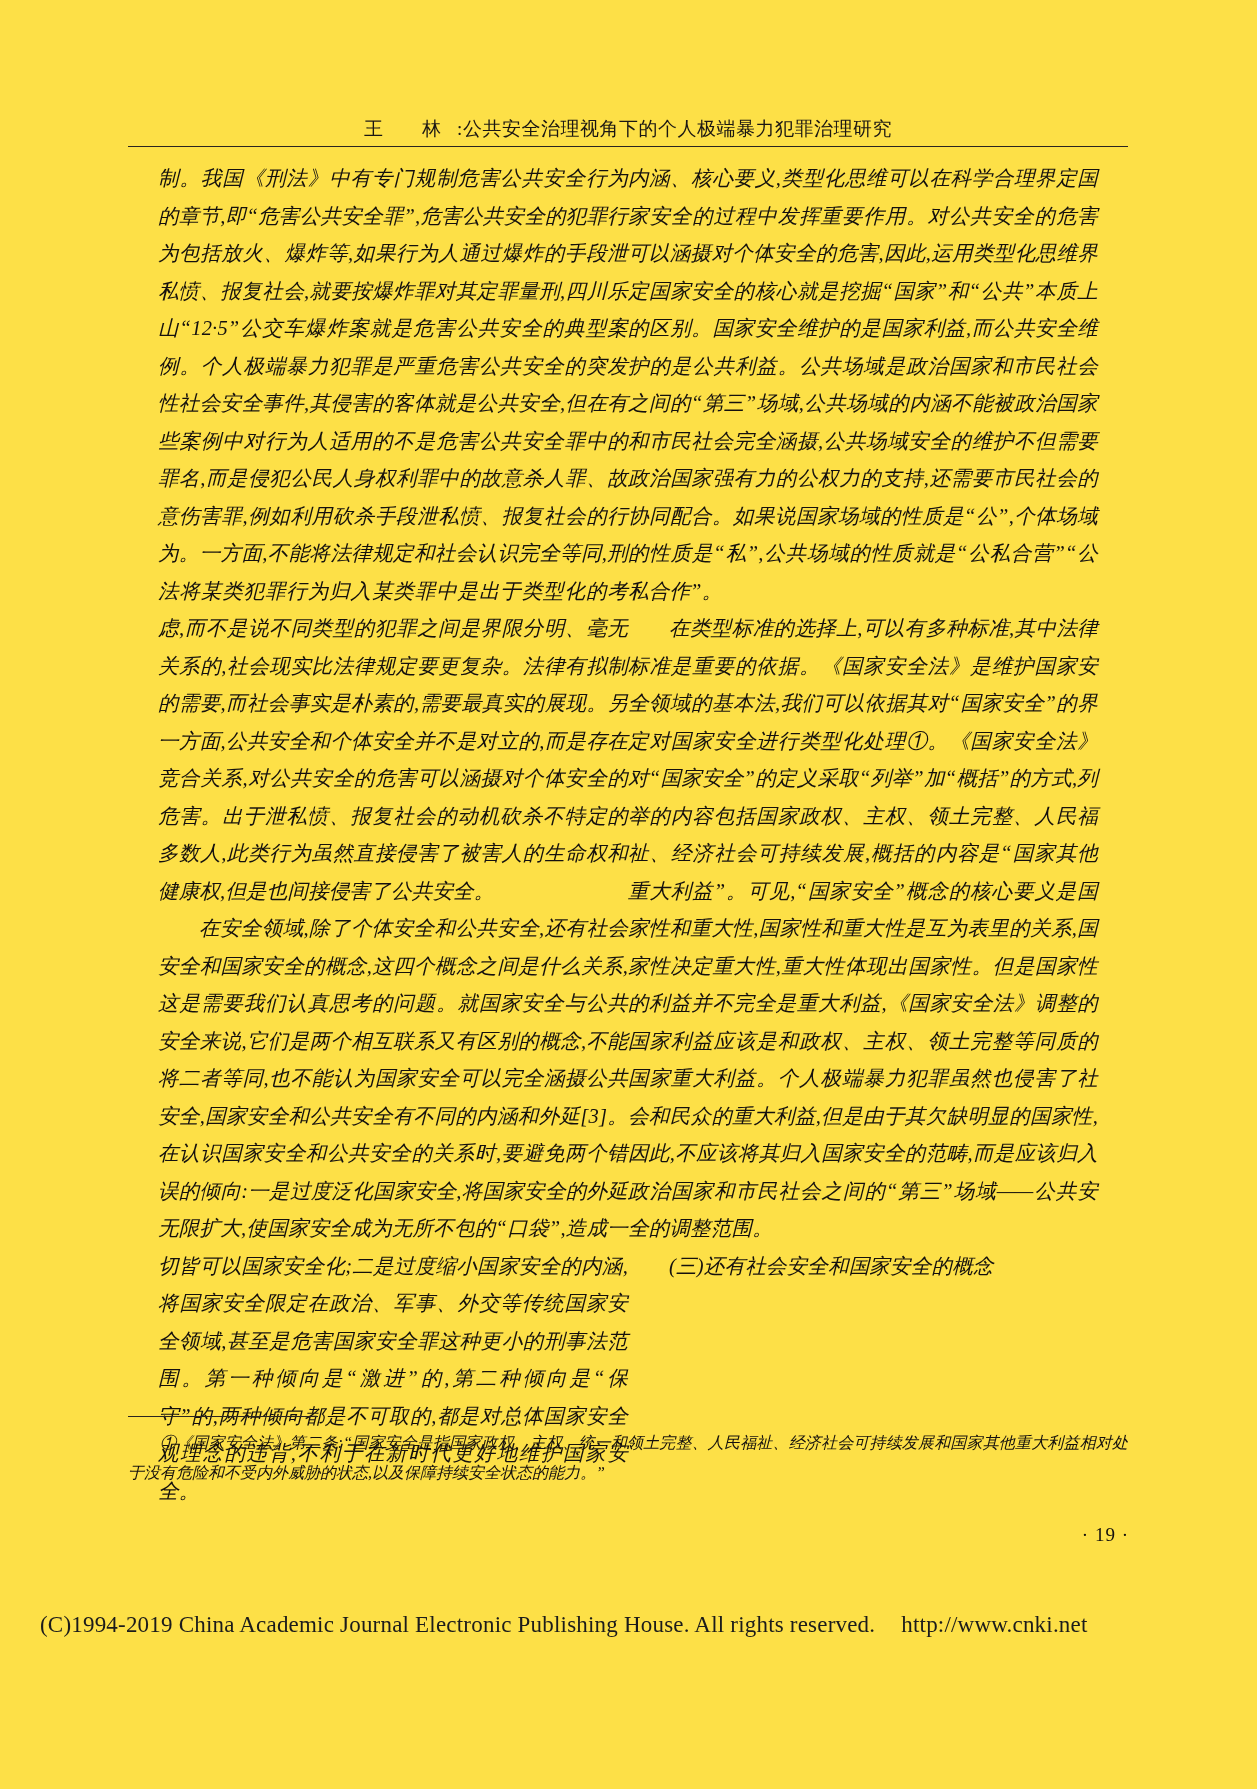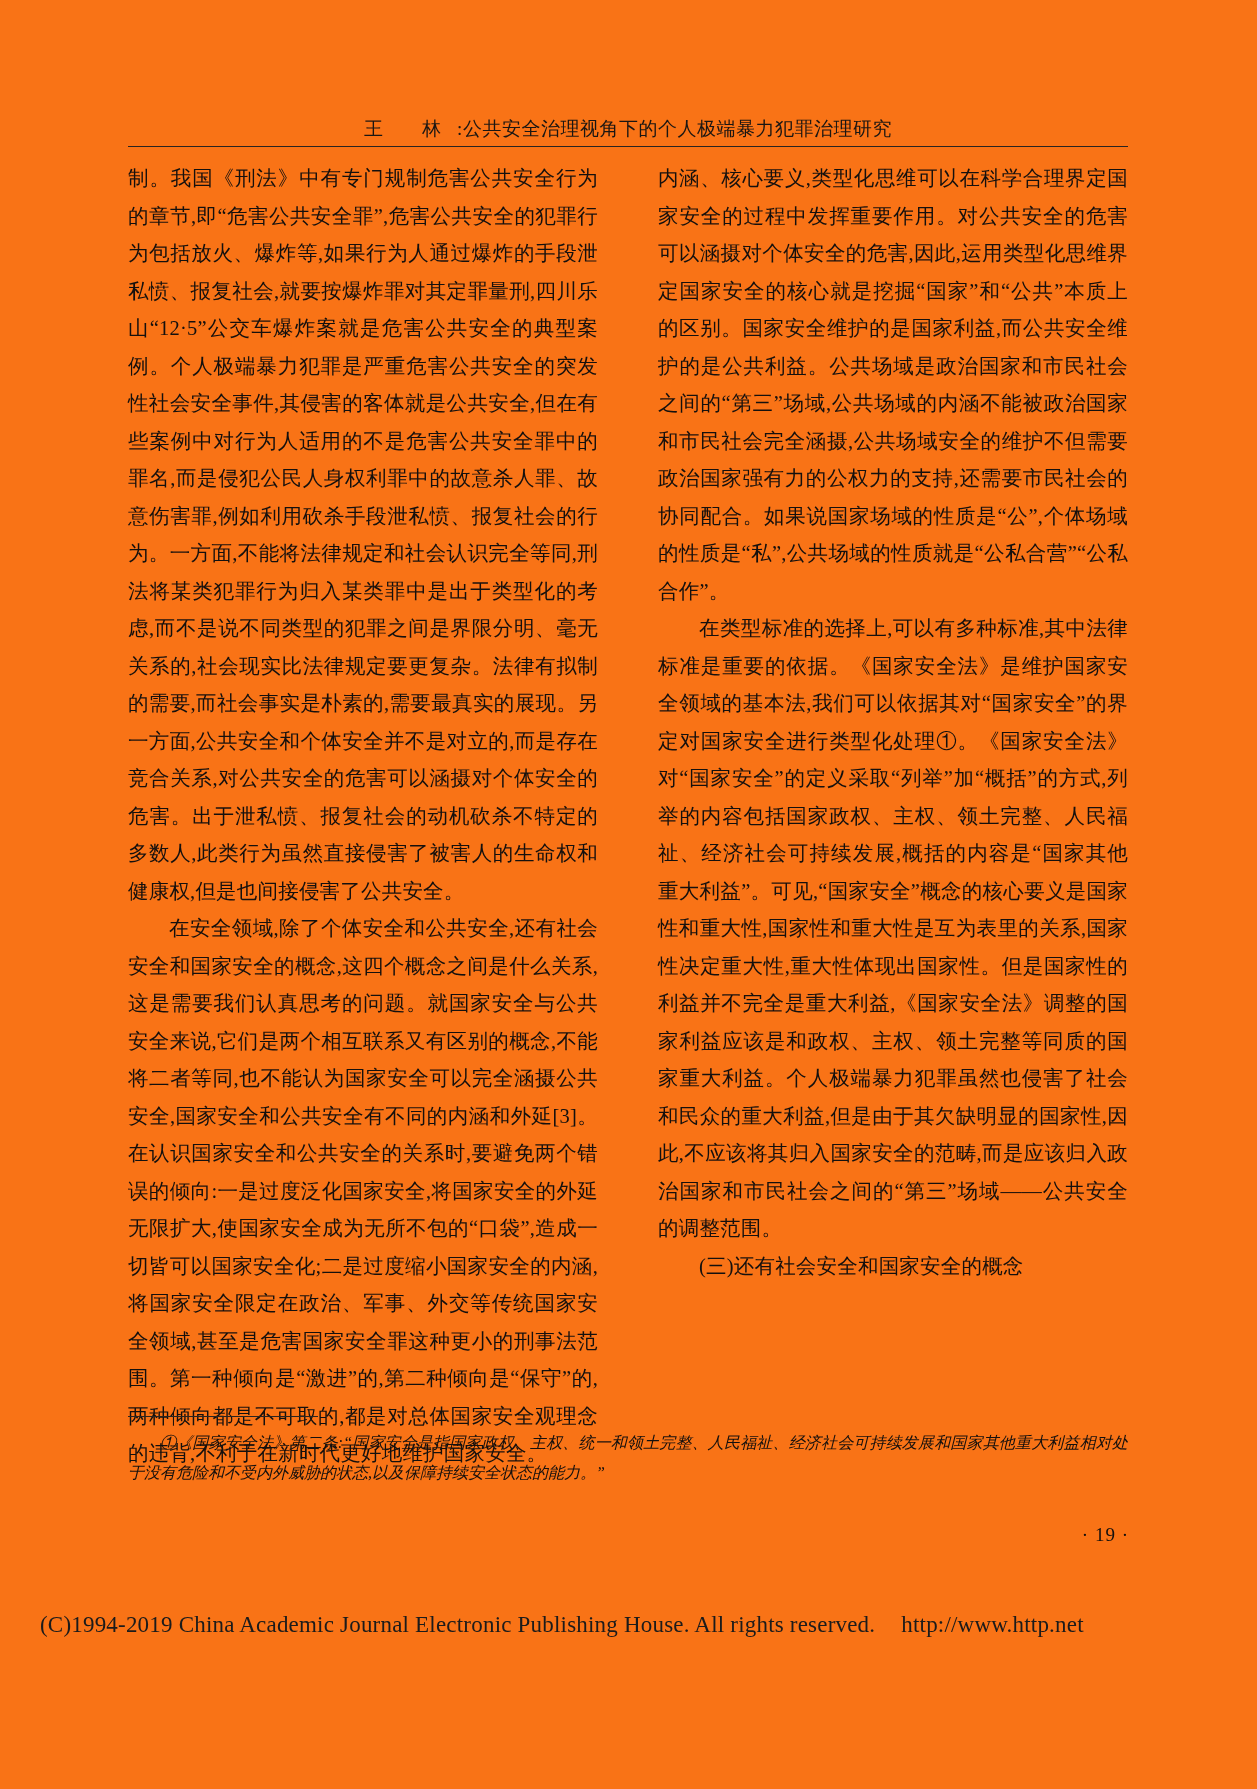--- a/index.html
+++ b/index.html
@@ -13,21 +13,21 @@
     font-family: "Liberation Serif", "DejaVu Serif", serif;
     color: #14100e;
     position: relative;
     overflow: hidden;
   }
   .page {
     position: absolute;
     left: 0; top: 0;
     width: 1257px;
     height: 1789px;
-    background: #f97316;
+    background: #fde047;
   }
   .header {
     position: absolute;
     left: 128px;
     top: 116px;
     width: 1000px;
     text-align: center;
     font-size: 19px;
     letter-spacing: 0.5px;
     color: #1a1613;
@@ -44,21 +44,22 @@
     height: 0;
     border-top: 1.6px solid #2a2420;
   }
   .columns {
     position: absolute;
     left: 128px;
     top: 160px;
     width: 1000px;
     height: 1220px;
     display: flex;
-    justify-content: space-between;
+    justify-content: center;
+    font-style: italic;
   }
   .col {
     width: 470px;
   }
   p {
     margin: 0;
     font-size: 20.5px;
     line-height: 37.5px;
     text-align: justify;
     text-justify: inter-ideograph;
@@ -140,16 +141,16 @@
   </div>
 
   <div class="footnote-rule"></div>
   <div class="footnote">
     <span class="fn-indent">①《国家安全法》第二条:“国家安全是指国家政权、主权、统一和领土完整、人民福祉、经济社会可持续发展和国家其他重大利益相对处于没有危险和不受内外威胁的状态,以及保障持续安全状态的能力。”</span>
   </div>
 
   <div class="page-number">· 19 ·</div>
 
   <div class="copyright">
-    <span>(C)1994-2019 China Academic Journal Electronic Publishing House. All rights reserved.</span><span class="url">http://www.http.net</span>
+    <span>(C)1994-2019 China Academic Journal Electronic Publishing House. All rights reserved.</span><span class="url">http://www.cnki.net</span>
   </div>
 
 </div>
 
 </body></html>

